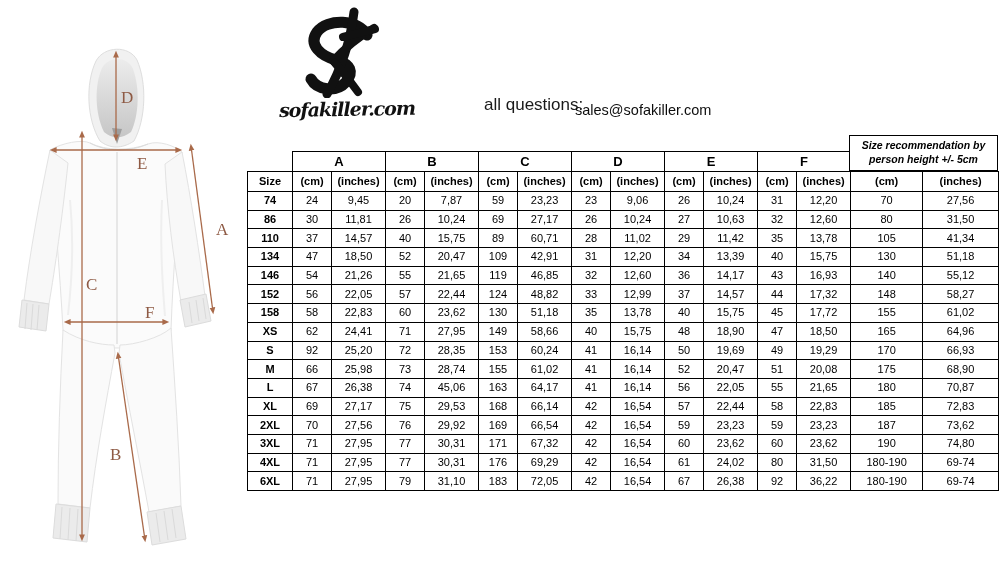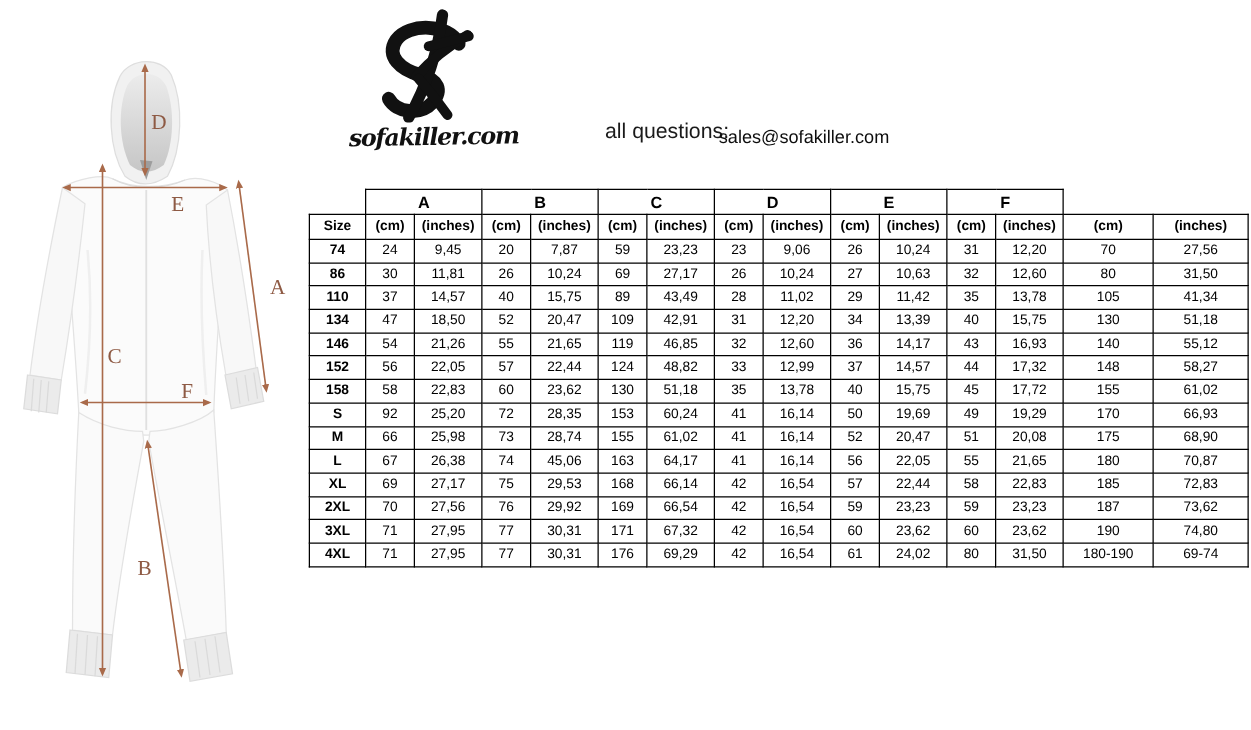--- a/index.html
+++ b/index.html
@@ -207,21 +207,21 @@
           <td>80</td>
           <td>31,50</td>
         </tr>
         <tr>
           <td class="size-col">110</td>
           <td>37</td>
           <td>14,57</td>
           <td>40</td>
           <td>15,75</td>
           <td>89</td>
-          <td>43,49</td>
+          <td>60,71</td>
           <td>28</td>
           <td>11,02</td>
           <td>29</td>
           <td>11,42</td>
           <td>35</td>
           <td>13,78</td>
           <td>105</td>
           <td>41,34</td>
         </tr>
         <tr>
@@ -286,20 +286,37 @@
           <td>35</td>
           <td>13,78</td>
           <td>40</td>
           <td>15,75</td>
           <td>45</td>
           <td>17,72</td>
           <td>155</td>
           <td>61,02</td>
         </tr>
         <tr>
+          <td class="size-col">XS</td>
+          <td>62</td>
+          <td>24,41</td>
+          <td>71</td>
+          <td>27,95</td>
+          <td>149</td>
+          <td>58,66</td>
+          <td>40</td>
+          <td>15,75</td>
+          <td>48</td>
+          <td>18,90</td>
+          <td>47</td>
+          <td>18,50</td>
+          <td>165</td>
+          <td>64,96</td>
+        </tr>
+        <tr>
           <td class="size-col">S</td>
           <td>92</td>
           <td>25,20</td>
           <td>72</td>
           <td>28,35</td>
           <td>153</td>
           <td>60,24</td>
           <td>41</td>
           <td>16,14</td>
           <td>50</td>
@@ -404,17 +421,38 @@
           <td>69,29</td>
           <td>42</td>
           <td>16,54</td>
           <td>61</td>
           <td>24,02</td>
           <td>80</td>
           <td>31,50</td>
           <td>180-190</td>
           <td>69-74</td>
         </tr>
+        <tr>
+          <td class="size-col">6XL</td>
+          <td>71</td>
+          <td>27,95</td>
+          <td>79</td>
+          <td>31,10</td>
+          <td>183</td>
+          <td>72,05</td>
+          <td>42</td>
+          <td>16,54</td>
+          <td>67</td>
+          <td>26,38</td>
+          <td>92</td>
+          <td>36,22</td>
+          <td>180-190</td>
+          <td>69-74</td>
+        </tr>
       </tbody>
   </table>
 
+  <div class="rec-overlay">
+    <span>Size recommendation by</span>
+    <span>person height +/- 5cm</span>
+  </div>
 
 </div>
 
 </body></html>

